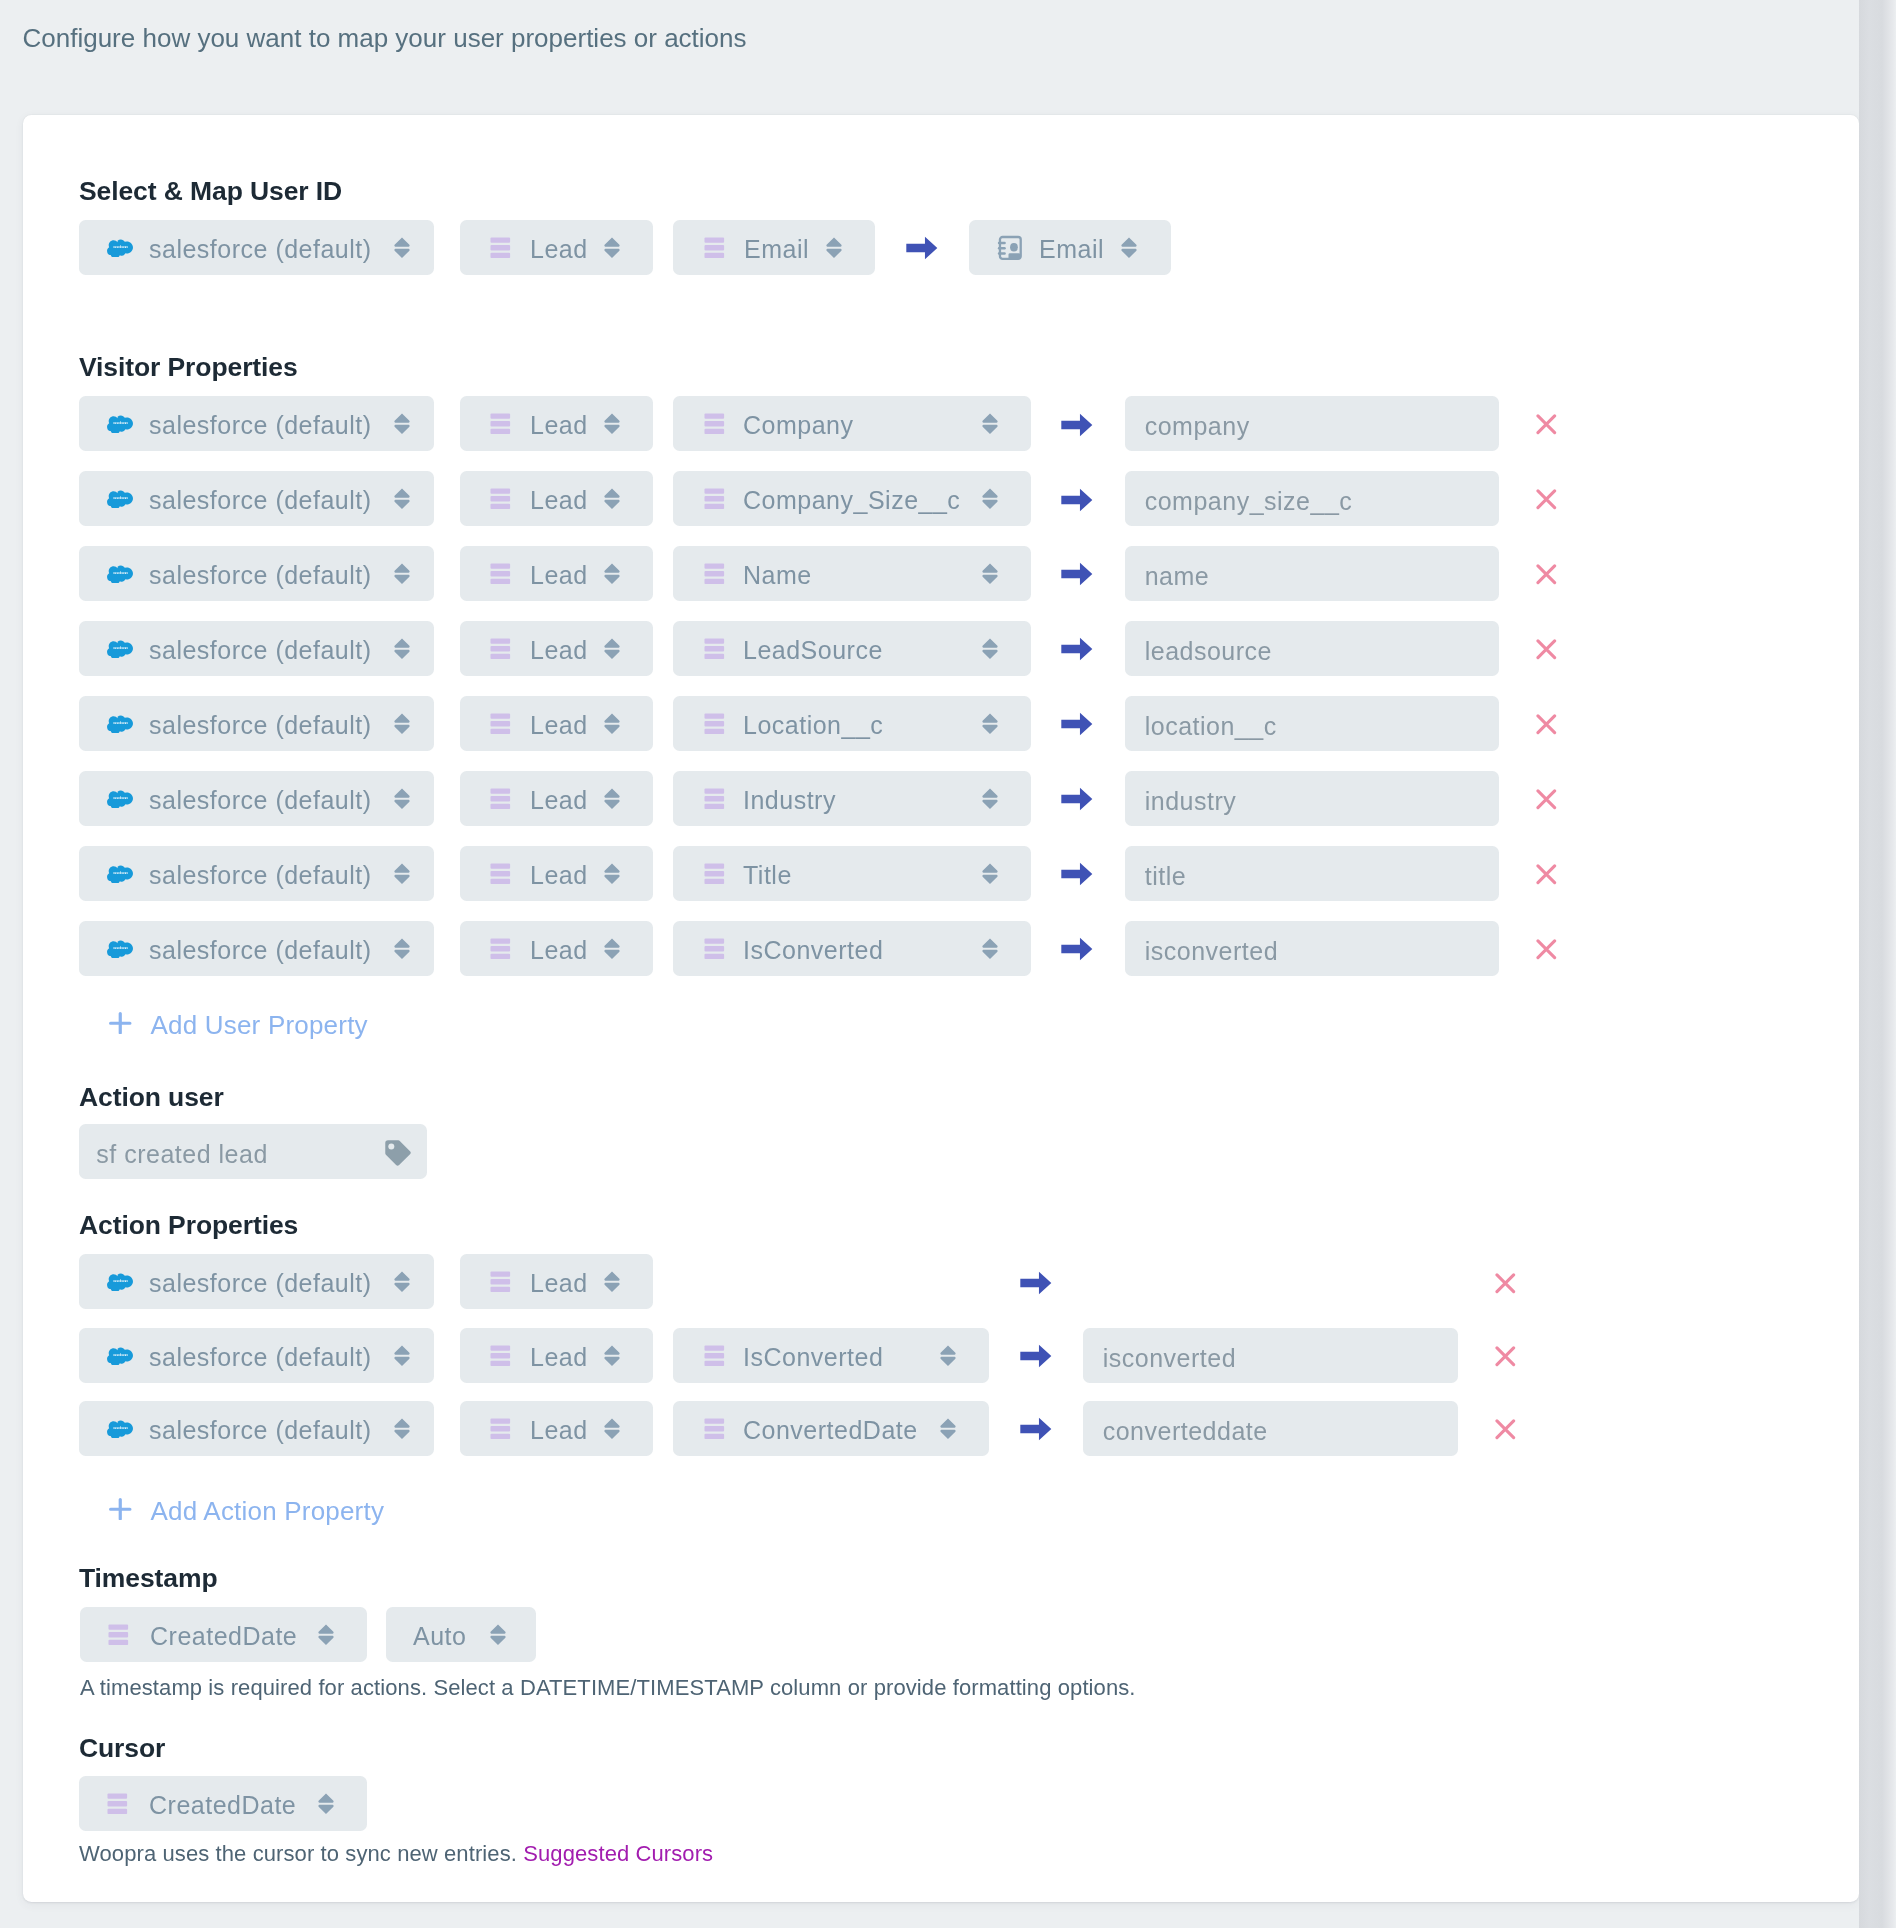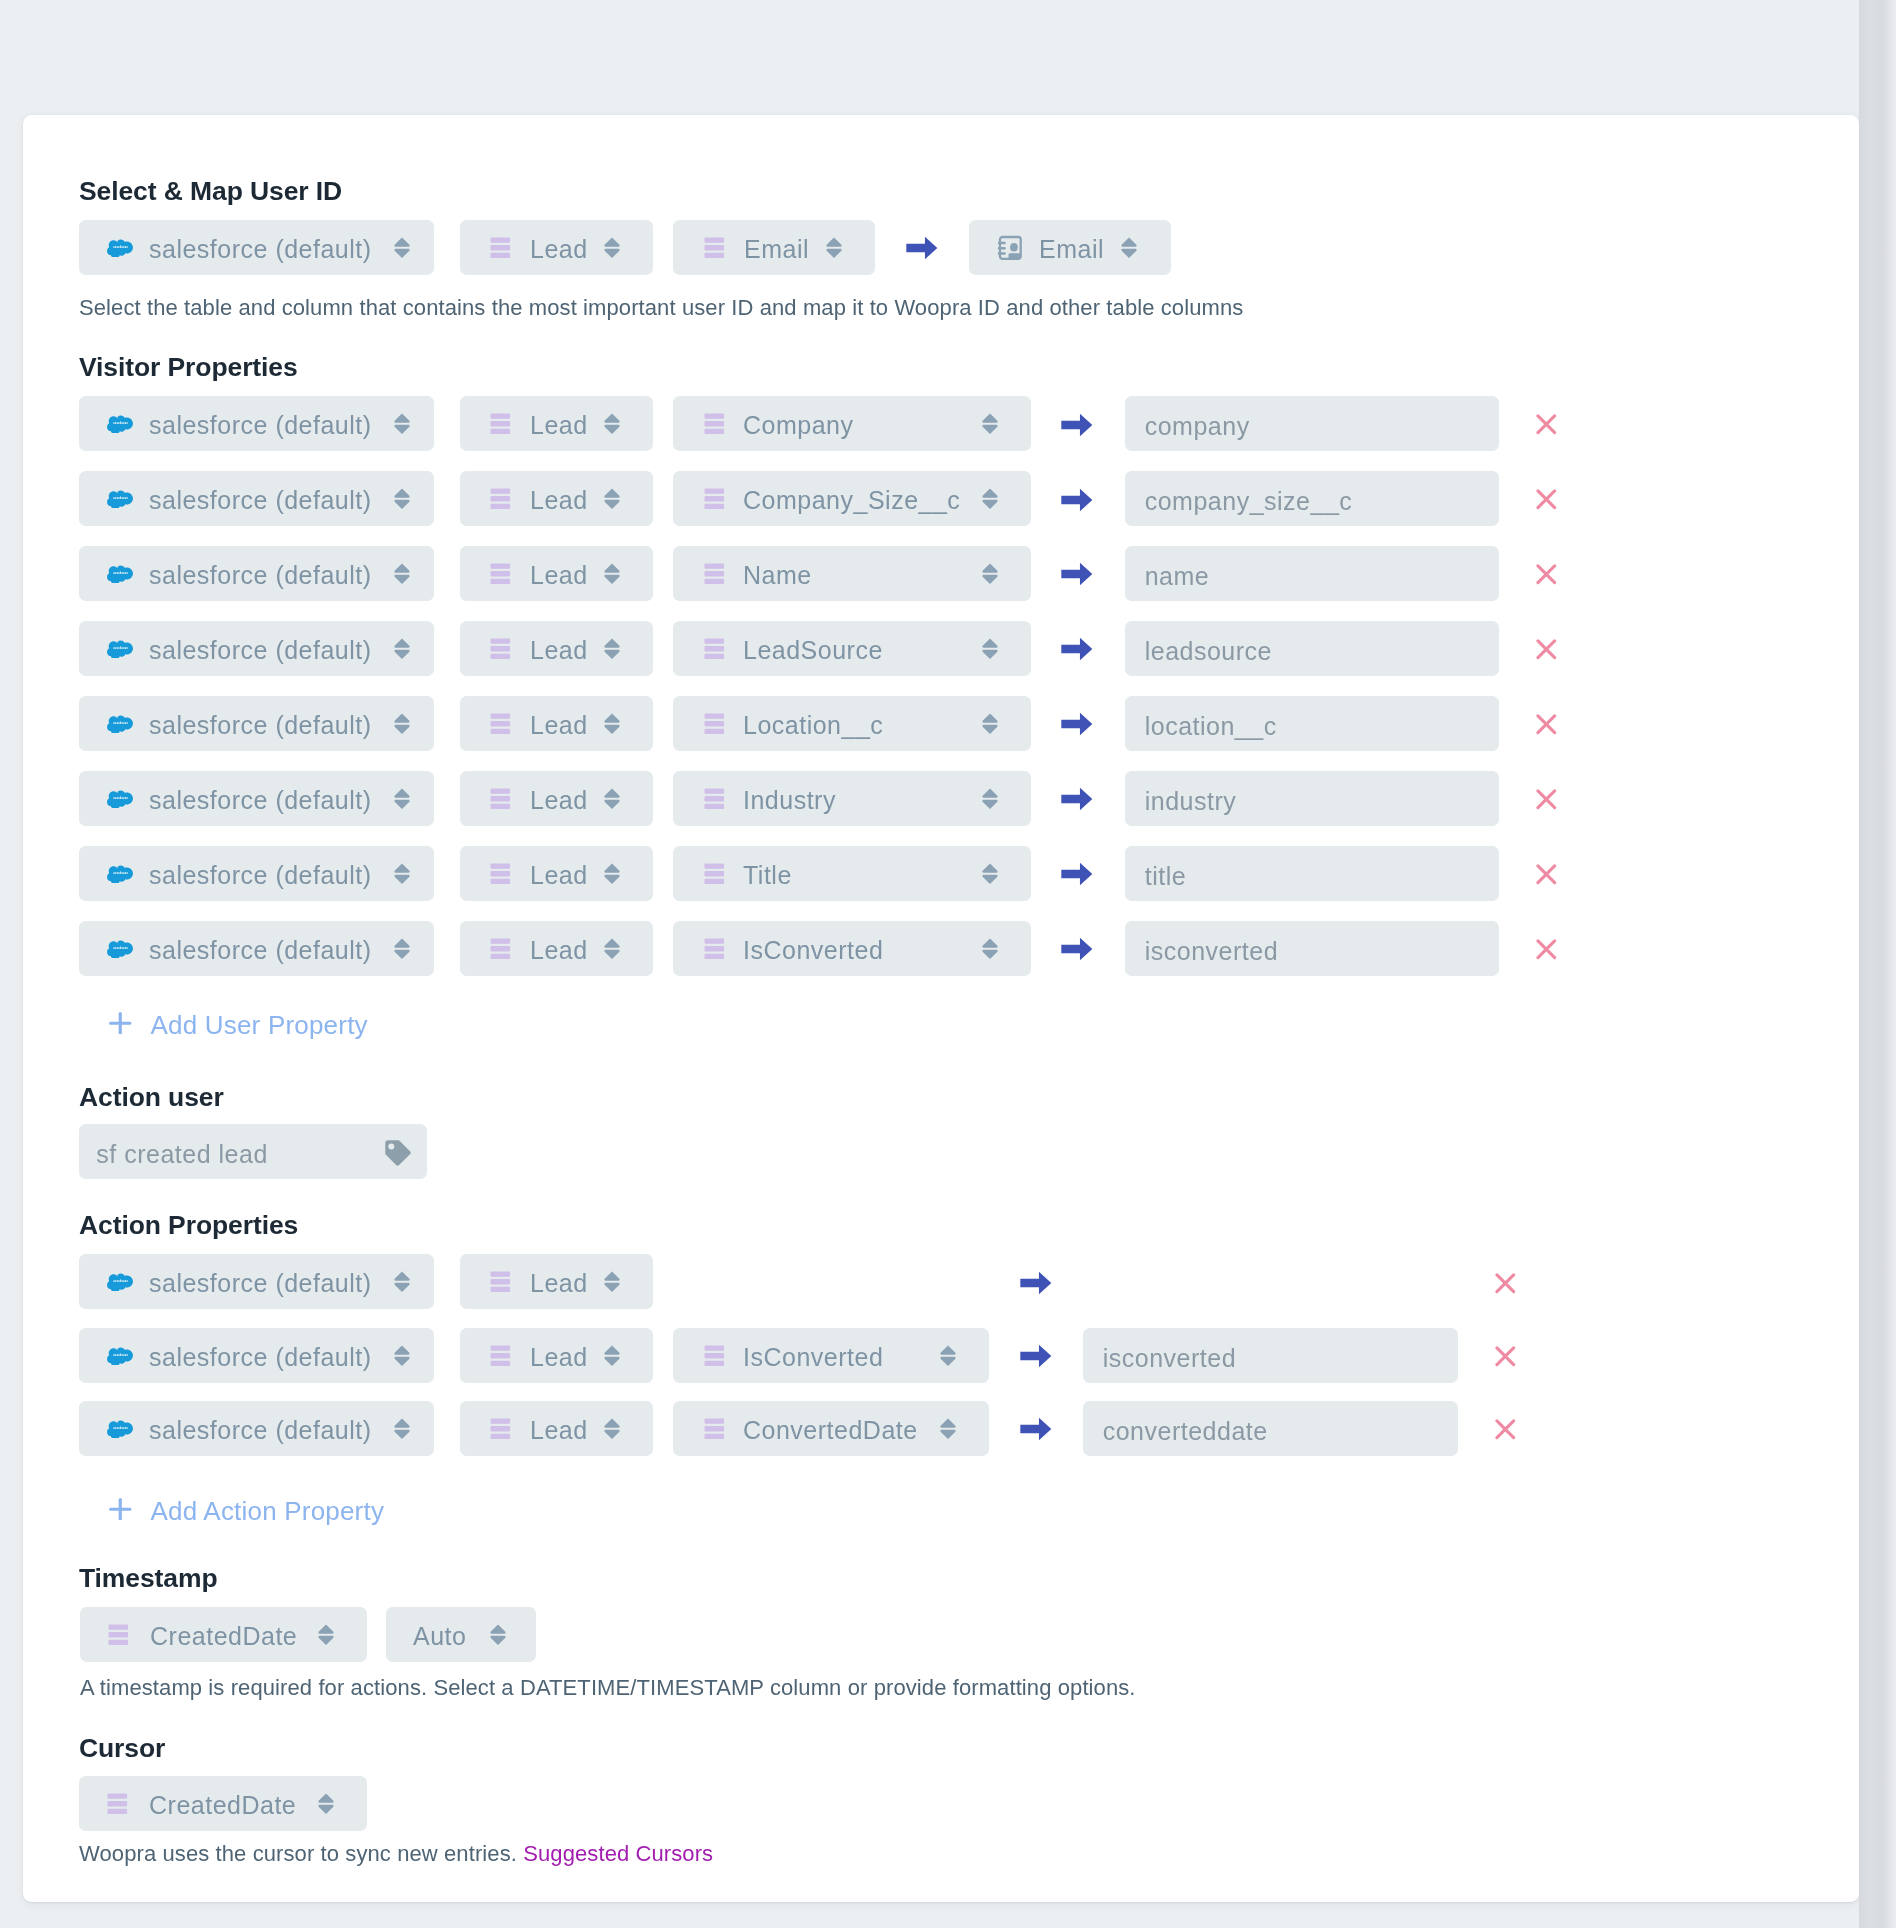--- a/index.html
+++ b/index.html
@@ -73,20 +73,21 @@
     position:absolute; display:flex; align-items:center; cursor:pointer;
   }
   .addbtn svg { margin-right:19px; }
   .addbtn .lbl { font-size:26px; color:#8cb4ef; font-weight:400; line-height:26px; letter-spacing:0.2px; position:relative; top:2.2px; }
 </style>
 </head>
 <body>
 
 <div id="root" style="filter:blur(0px)">
     <div class="page-header">
+  <div class="page-subtitle">Configure how you want to map your user properties or actions</div>
 </div>
     <div class="card"></div>
     <div style="position:absolute;left:0;top:12px;width:1896px;height:1928px;pointer-events:none">
       <div class="sect-title" style="left:79px;top:164px">Select &amp; Map User ID</div>
       <div class="sel" style="left:79px;top:208px;width:355px">
         <span style="position:absolute;left:28px;display:flex;align-items:center">
           <svg class="ic" width="26" height="19" viewBox="0 0 112 82">
     <path fill="#179ada" d="M45.6 12.2A19.3 19.3 0 0 1 59.4 6.4c7.4 0 13.9 4.1 17.3 10.1a23 23 0 0 1 8.4-1.6c14.8 0 26.9 11.6 26.9 25.9S99.9 66.7 85.1 66.7a26 26 0 0 1-5.3-.5 18.8 18.8 0 0 1-24.5 8 21.5 21.5 0 0 1-39.6-1.1 19.9 19.9 0 0 1-4.1.5C5.2 73.6 0 65.2 0 55.5c0-6.5 3.7-12.2 9.1-15.3a21.6 21.6 0 0 1-1.9-8.8c0-11.9 9.5-21.6 21.2-21.6 6.9 0 13 3.3 17.2 8.4z"></path>
     <g fill="#ffffff" opacity="0.85">
       <rect x="28" y="36" width="4.6" height="7.5" rx="1"></rect>
@@ -158,21 +159,20 @@
   </svg>
         </span>
         <span class="lbl" style="position:absolute;left:70px">Email</span>
         <span class="caret" style="left:152px">
           <svg class="ic" width="16" height="21.5" viewBox="0 0 17 23">
     <path d="M8.5 0.6 L16.4 8.3 A1.25 1.25 0 0 1 15.5 10.3 H1.5 A1.25 1.25 0 0 1 0.6 8.3 Z" fill="#8ba2b5"></path>
     <path d="M8.5 22.4 L0.6 14.7 A1.25 1.25 0 0 1 1.5 12.7 H15.5 A1.25 1.25 0 0 1 16.4 14.7 Z" fill="#8ba2b5"></path>
   </svg>
         </span>
       </div>
-      <div class="hint" style="left:79px;top:283px">Select the table and column that contains the most important user ID and map it to Woopra ID and other table columns</div>
       <div class="sect-title" style="left:79px;top:340px">Visitor Properties</div>
       <div class="sel" style="left:79px;top:384px;width:355px">
         <span style="position:absolute;left:28px;display:flex;align-items:center">
           <svg class="ic" width="26" height="19" viewBox="0 0 112 82">
     <path fill="#179ada" d="M45.6 12.2A19.3 19.3 0 0 1 59.4 6.4c7.4 0 13.9 4.1 17.3 10.1a23 23 0 0 1 8.4-1.6c14.8 0 26.9 11.6 26.9 25.9S99.9 66.7 85.1 66.7a26 26 0 0 1-5.3-.5 18.8 18.8 0 0 1-24.5 8 21.5 21.5 0 0 1-39.6-1.1 19.9 19.9 0 0 1-4.1.5C5.2 73.6 0 65.2 0 55.5c0-6.5 3.7-12.2 9.1-15.3a21.6 21.6 0 0 1-1.9-8.8c0-11.9 9.5-21.6 21.2-21.6 6.9 0 13 3.3 17.2 8.4z"></path>
     <g fill="#ffffff" opacity="0.85">
       <rect x="28" y="36" width="4.6" height="7.5" rx="1"></rect>
       <rect x="35.2" y="36" width="4.6" height="7.5" rx="1"></rect>
       <rect x="42.4" y="36" width="4.2" height="7.5" rx="1"></rect>
       <rect x="49.2" y="36" width="4.6" height="7.5" rx="1"></rect>

